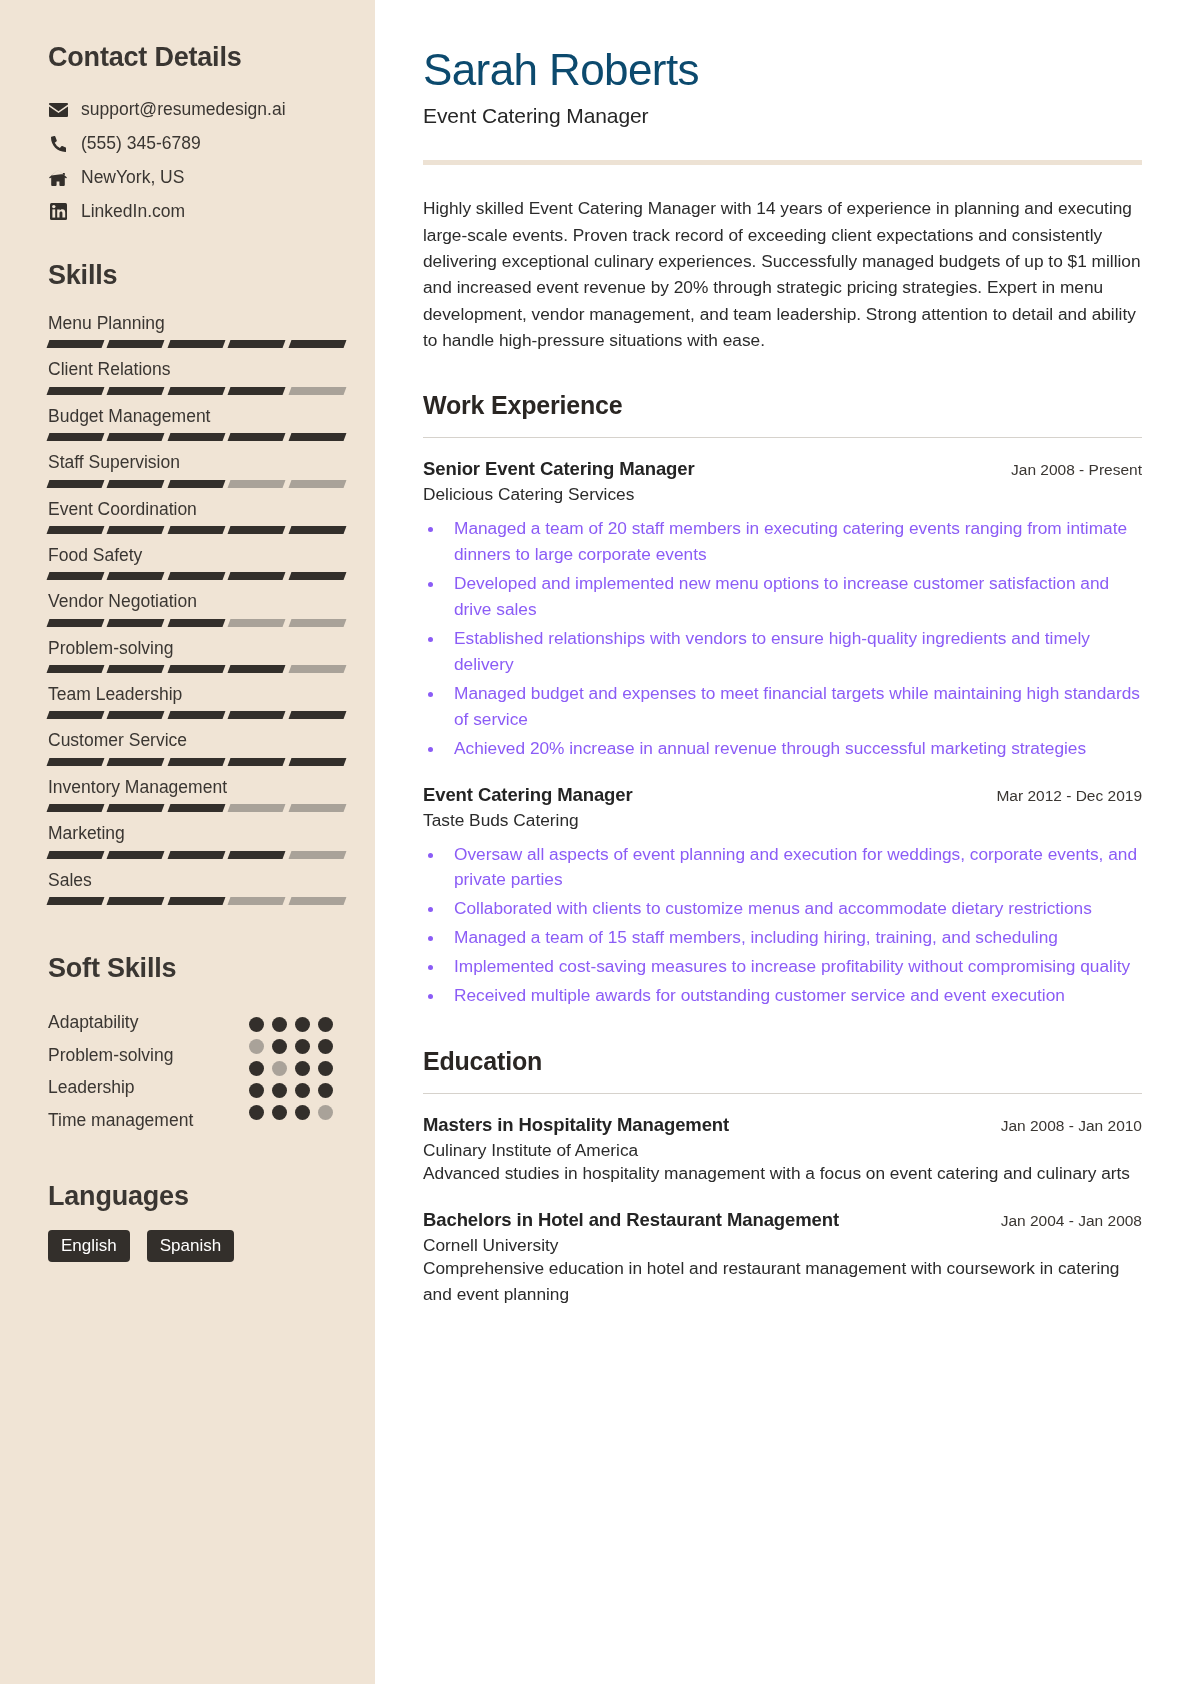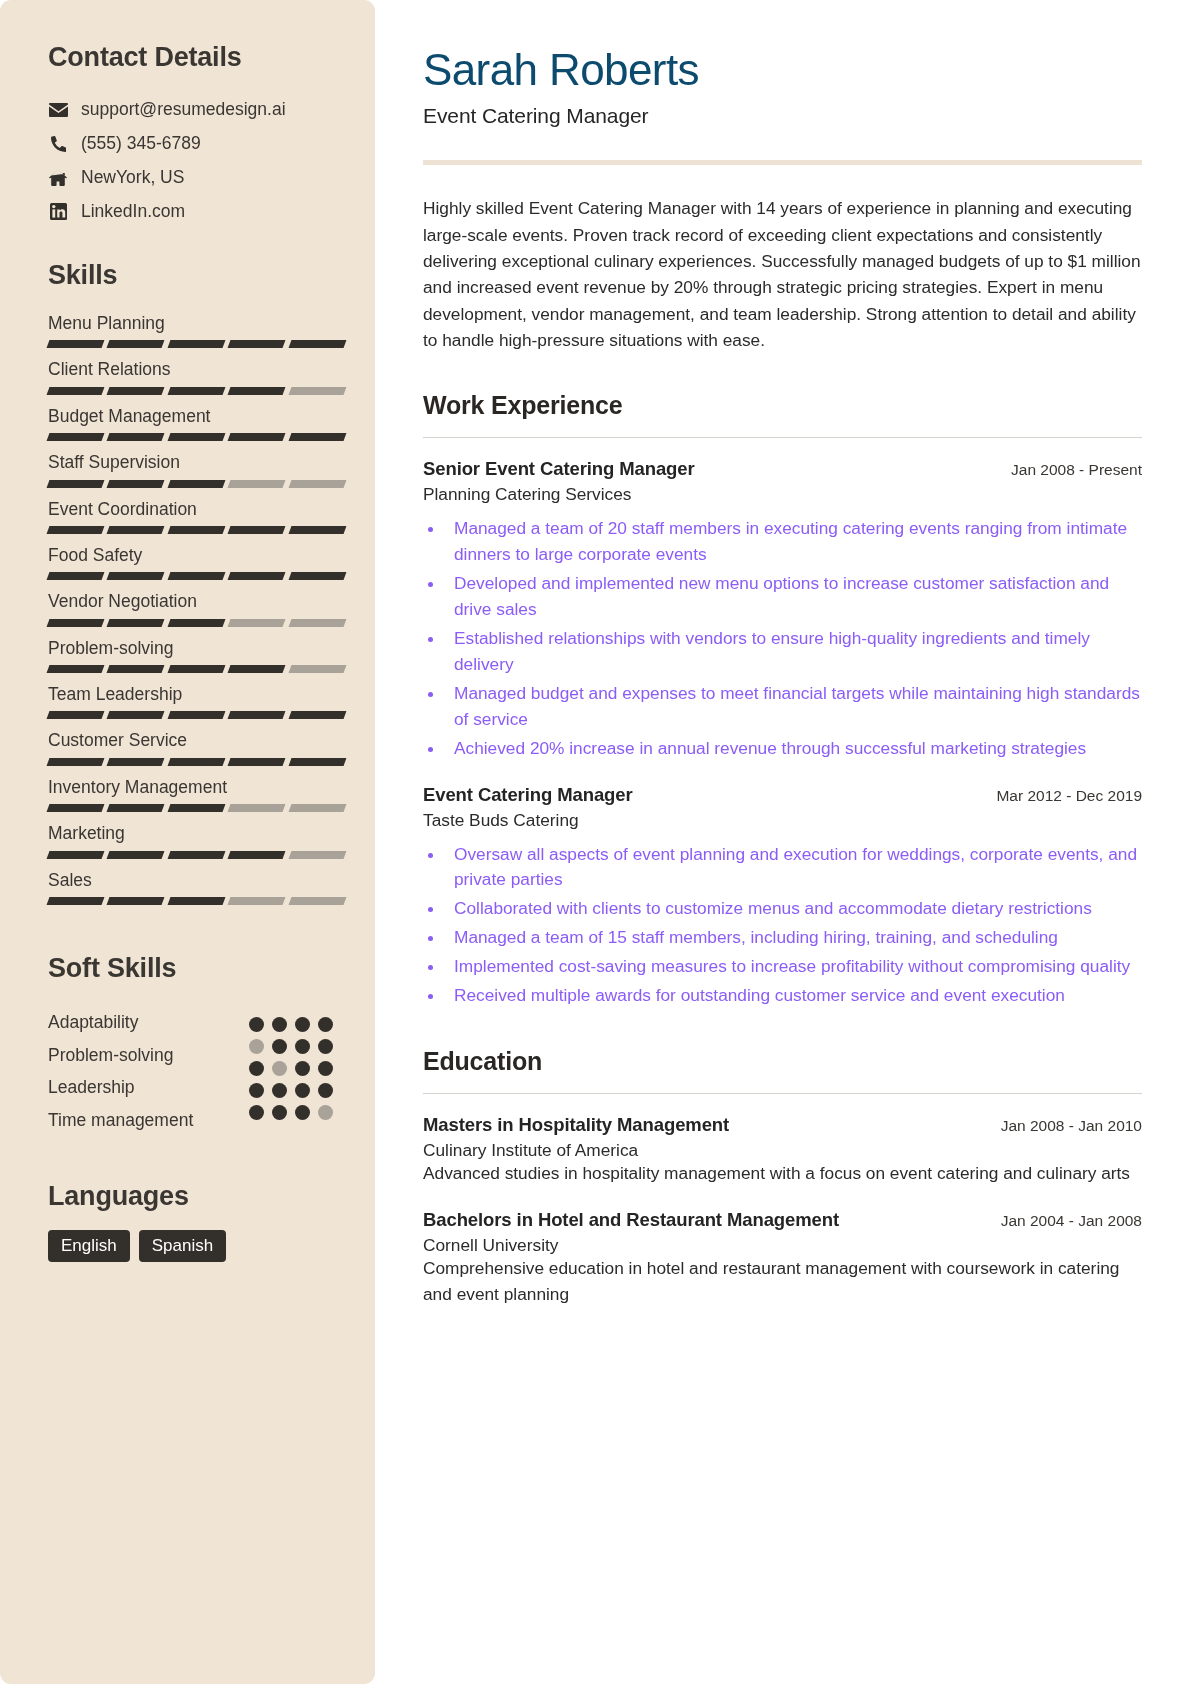--- a/index.html
+++ b/index.html
@@ -11,21 +11,20 @@
     display:flex;
     overflow:hidden;
   }
 
   
   .sidebar {
     width:375px;
     min-width:375px;
     background:#F0E4D5;
     padding:42px 30px 40px 48px;
-    border-radius:11px;
   }
   .side-h {
     font-size:27px;
     font-weight:bold;
     color:#3A3632;
     letter-spacing:-0.2px;
     margin-bottom:26px;
   }
   .side-h.sk { margin-top:38px; margin-bottom:20px; }
   .side-h.ss { margin-top:48px; margin-bottom:22px; }
@@ -81,21 +80,21 @@
     padding-top:11px;
   }
   .dot {
     width:15px; height:15px;
     border-radius:50%;
     background:#332F2B;
   }
   .dot.off { background:#A9A299; }
 
   
-  .langs { display:flex; gap:9px; flex-wrap:wrap; }
+  .langs { display:flex; gap:17px; flex-wrap:wrap; }
   .lang-pill {
     background:#332F2B;
     color:#ffffff;
     font-size:17px;
     padding:7px 13px 8px;
     border-radius:4px;
     line-height:1;
   }
 
   
@@ -408,21 +407,21 @@
   <p class="summary">Highly skilled Event Catering Manager with 14 years of experience in planning and executing large-scale events. Proven track record of exceeding client expectations and consistently delivering exceptional culinary experiences. Successfully managed budgets of up to $1 million and increased event revenue by 20% through strategic pricing strategies. Expert in menu development, vendor management, and team leadership. Strong attention to detail and ability to handle high-pressure situations with ease.</p>
 
   <h2 class="sec-title">Work Experience</h2>
   <div class="sec-rule"></div>
   <div id="work-list">
       <div class="entry">
         <div class="entry-head">
           <div class="entry-title">Senior Event Catering Manager</div>
           <div class="entry-date">Jan 2008 - Present</div>
         </div>
-        <div class="entry-sub">Planning Catering Services</div>
+        <div class="entry-sub">Delicious Catering Services</div>
         <ul class="bullets">
           <li>Managed a team of 20 staff members in executing catering events ranging from intimate dinners to large corporate events</li>
           <li>Developed and implemented new menu options to increase customer satisfaction and drive sales</li>
           <li>Established relationships with vendors to ensure high-quality ingredients and timely delivery</li>
           <li>Managed budget and expenses to meet financial targets while maintaining high standards of service</li>
           <li>Achieved 20% increase in annual revenue through successful marketing strategies</li>
         </ul>
       </div>
       <div class="entry">
         <div class="entry-head">

